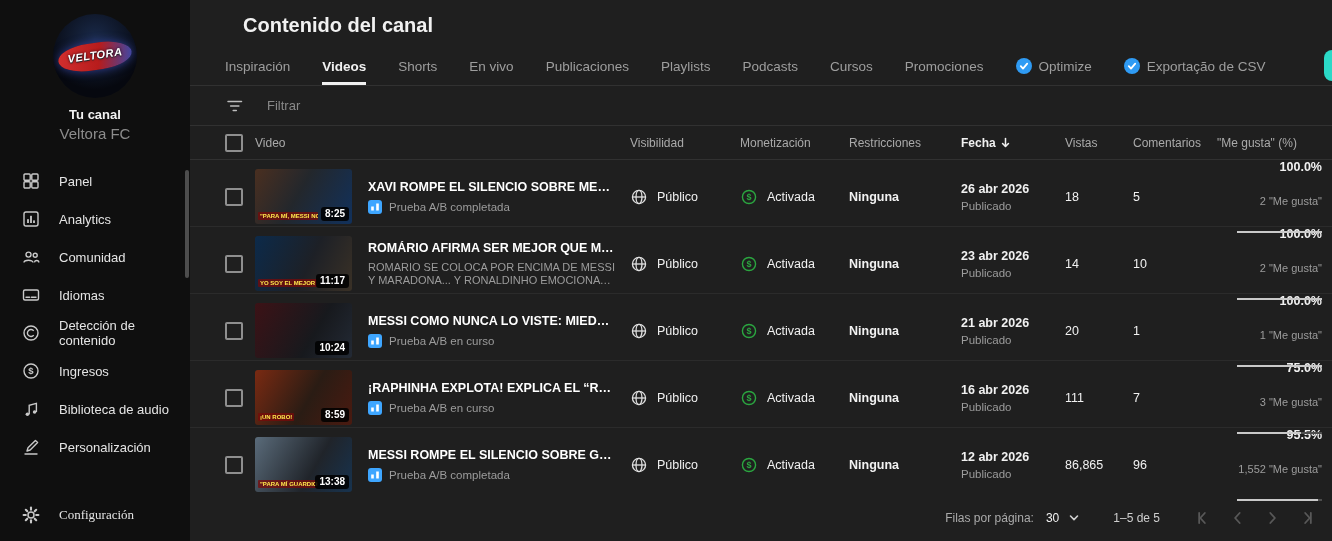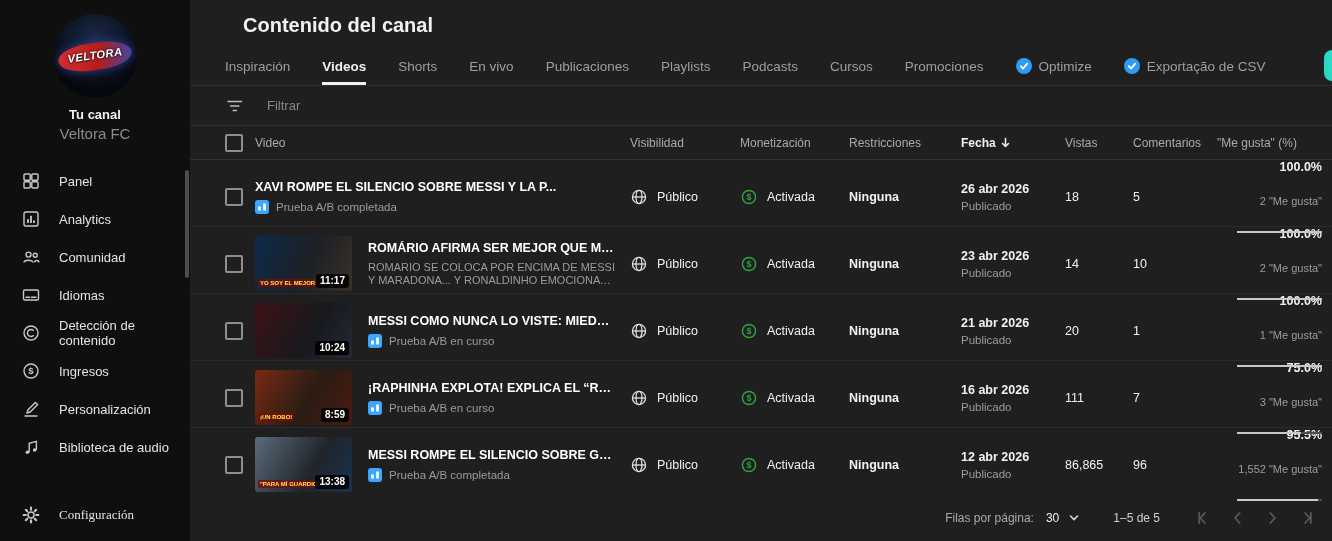--- a/index.html
+++ b/index.html
@@ -156,37 +156,37 @@
         <svg class="ic" width="20" height="20" viewBox="0 0 20 20">
             <circle cx="10" cy="10" r="7" fill="none" stroke="#c9c9c9" stroke-width="1.4"></circle>
             <text x="10" y="13.4" font-size="9.5" font-weight="bold" text-anchor="middle" fill="#c9c9c9" font-family="Liberation Sans,sans-serif">$</text>
           </svg>
       </span>
       <span>Ingresos</span>
     </div>
     <div class="menu-item">
       <span class="mi-icon">
         <svg class="ic" width="20" height="20" viewBox="0 0 20 20">
+            <path d="M8.2,15.2 V6.2 l7.2,-1.8 v8.6" fill="none" stroke="#c9c9c9" stroke-width="1.4"></path>
+            <circle cx="6.4" cy="15.2" r="1.8" fill="#c9c9c9"></circle>
+            <circle cx="13.6" cy="13" r="1.8" fill="#c9c9c9"></circle>
+          </svg>
+      </span>
+      <span>Biblioteca de audio</span>
+    </div>
+    <div class="menu-item">
+      <span class="mi-icon">
+        <svg class="ic" width="20" height="20" viewBox="0 0 20 20">
             <g fill="none" stroke="#c9c9c9" stroke-width="1.4" stroke-linejoin="round">
               <path d="M14.4,3.4 l2.2,2.2 L9.2,13 l-3.2,1 1,-3.2 z"></path>
               <path d="M4,17 h12" stroke-linecap="round"></path>
             </g>
           </svg>
       </span>
       <span>Personalización</span>
-    </div>
-    <div class="menu-item">
-      <span class="mi-icon">
-        <svg class="ic" width="20" height="20" viewBox="0 0 20 20">
-            <path d="M8.2,15.2 V6.2 l7.2,-1.8 v8.6" fill="none" stroke="#c9c9c9" stroke-width="1.4"></path>
-            <circle cx="6.4" cy="15.2" r="1.8" fill="#c9c9c9"></circle>
-            <circle cx="13.6" cy="13" r="1.8" fill="#c9c9c9"></circle>
-          </svg>
-      </span>
-      <span>Biblioteca de audio</span>
     </div>
   </div>
 
   <div class="menu menu-bottom">
     <div class="menu-item">
       <span class="mi-icon">
         <svg class="ic" width="20" height="20" viewBox="0 0 20 20">
             <g stroke="#c9c9c9" fill="none">
               <circle cx="10" cy="10" r="3" stroke-width="1.5"></circle>
               <g stroke-width="2.1" stroke-linecap="round">
@@ -299,20 +299,24 @@
     <div class="num">Vistas</div>
     <div class="num">Comentarios</div>
     <div class="num">"Me gusta" (%)</div>
   </div>
 
   <div class="trow">
     <div>
         <div class="checkbox"></div>
       </div>
     <div class="c-video">
+      <div class="thumb thumb-1">
+        <span class="thumb-cap">"PARA MÍ, MESSI NO..."</span>
+        <span class="dur">8:25</span>
+      </div>
       <div class="vmeta">
         <div class="vtitle">XAVI ROMPE EL SILENCIO SOBRE MESSI Y LA P...</div>
         <div class="vbadge">
           <span>
               <svg class="ic" width="14" height="14" viewBox="0 0 14 14">
                 <rect width="14" height="14" rx="3" fill="#3ea6ff"></rect>
                 <rect x="3.2" y="6.5" width="2.6" height="4" fill="#fff"></rect>
                 <rect x="8.2" y="3.5" width="2.6" height="7" fill="#fff"></rect>
               </svg>
             </span>

